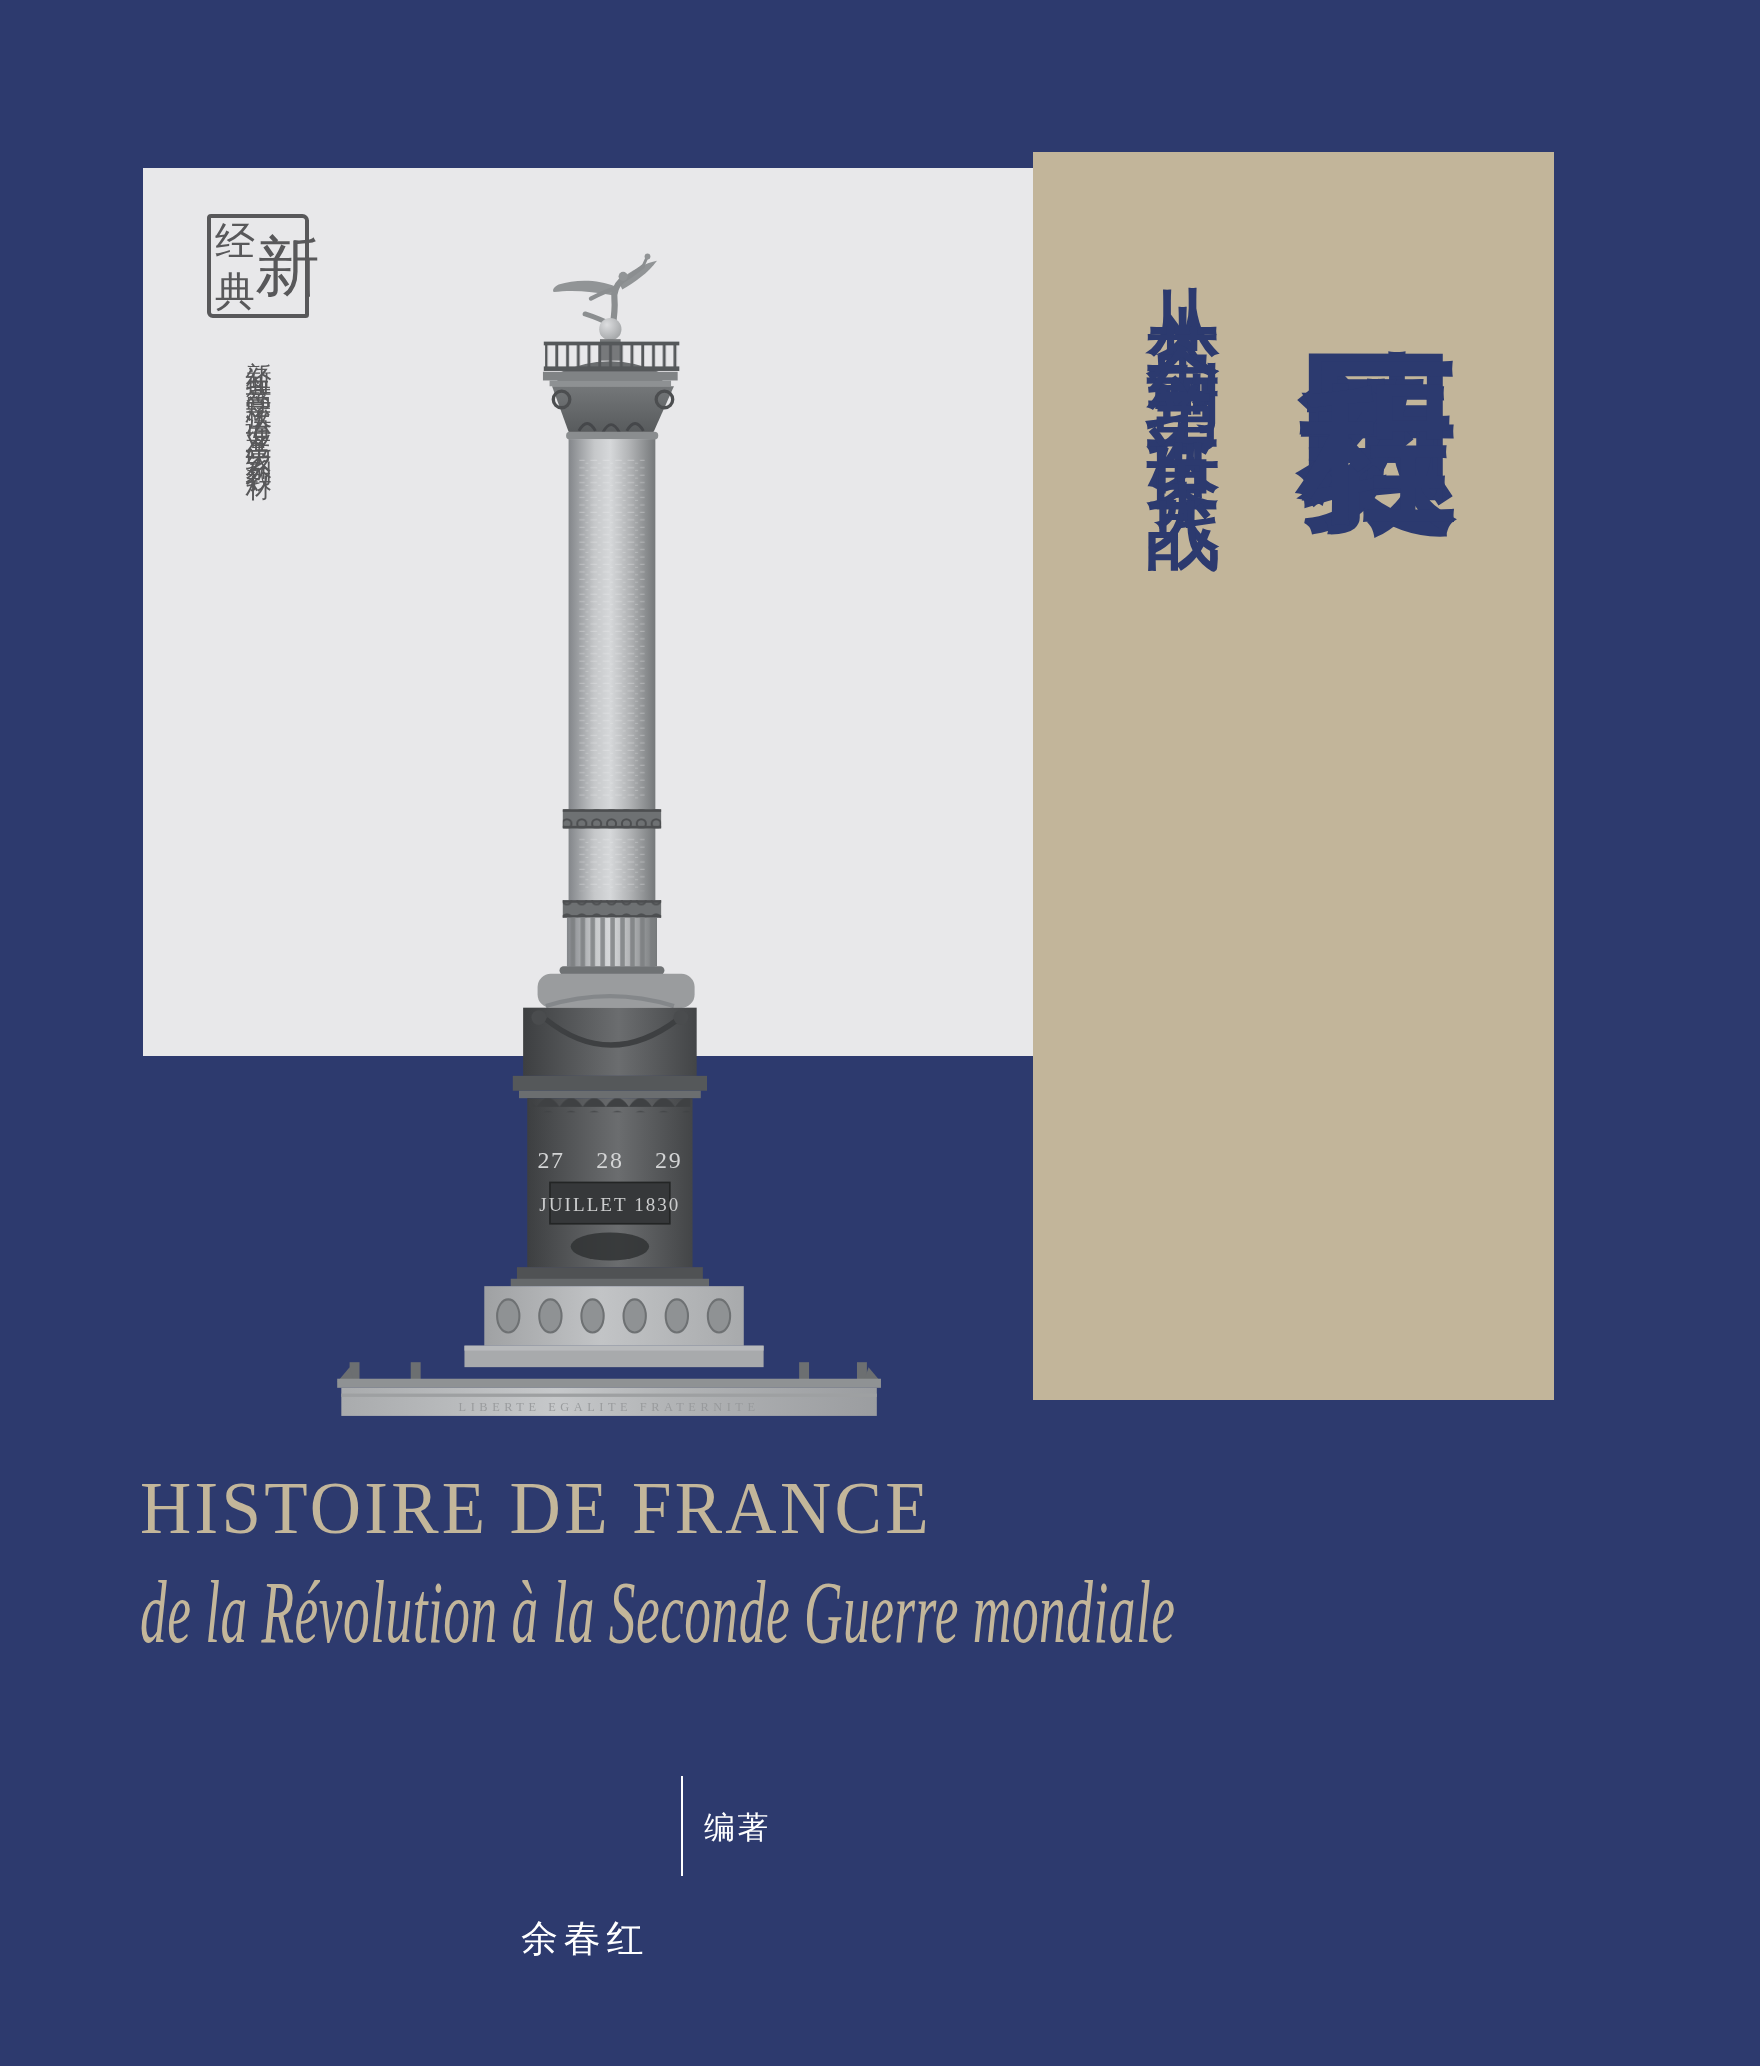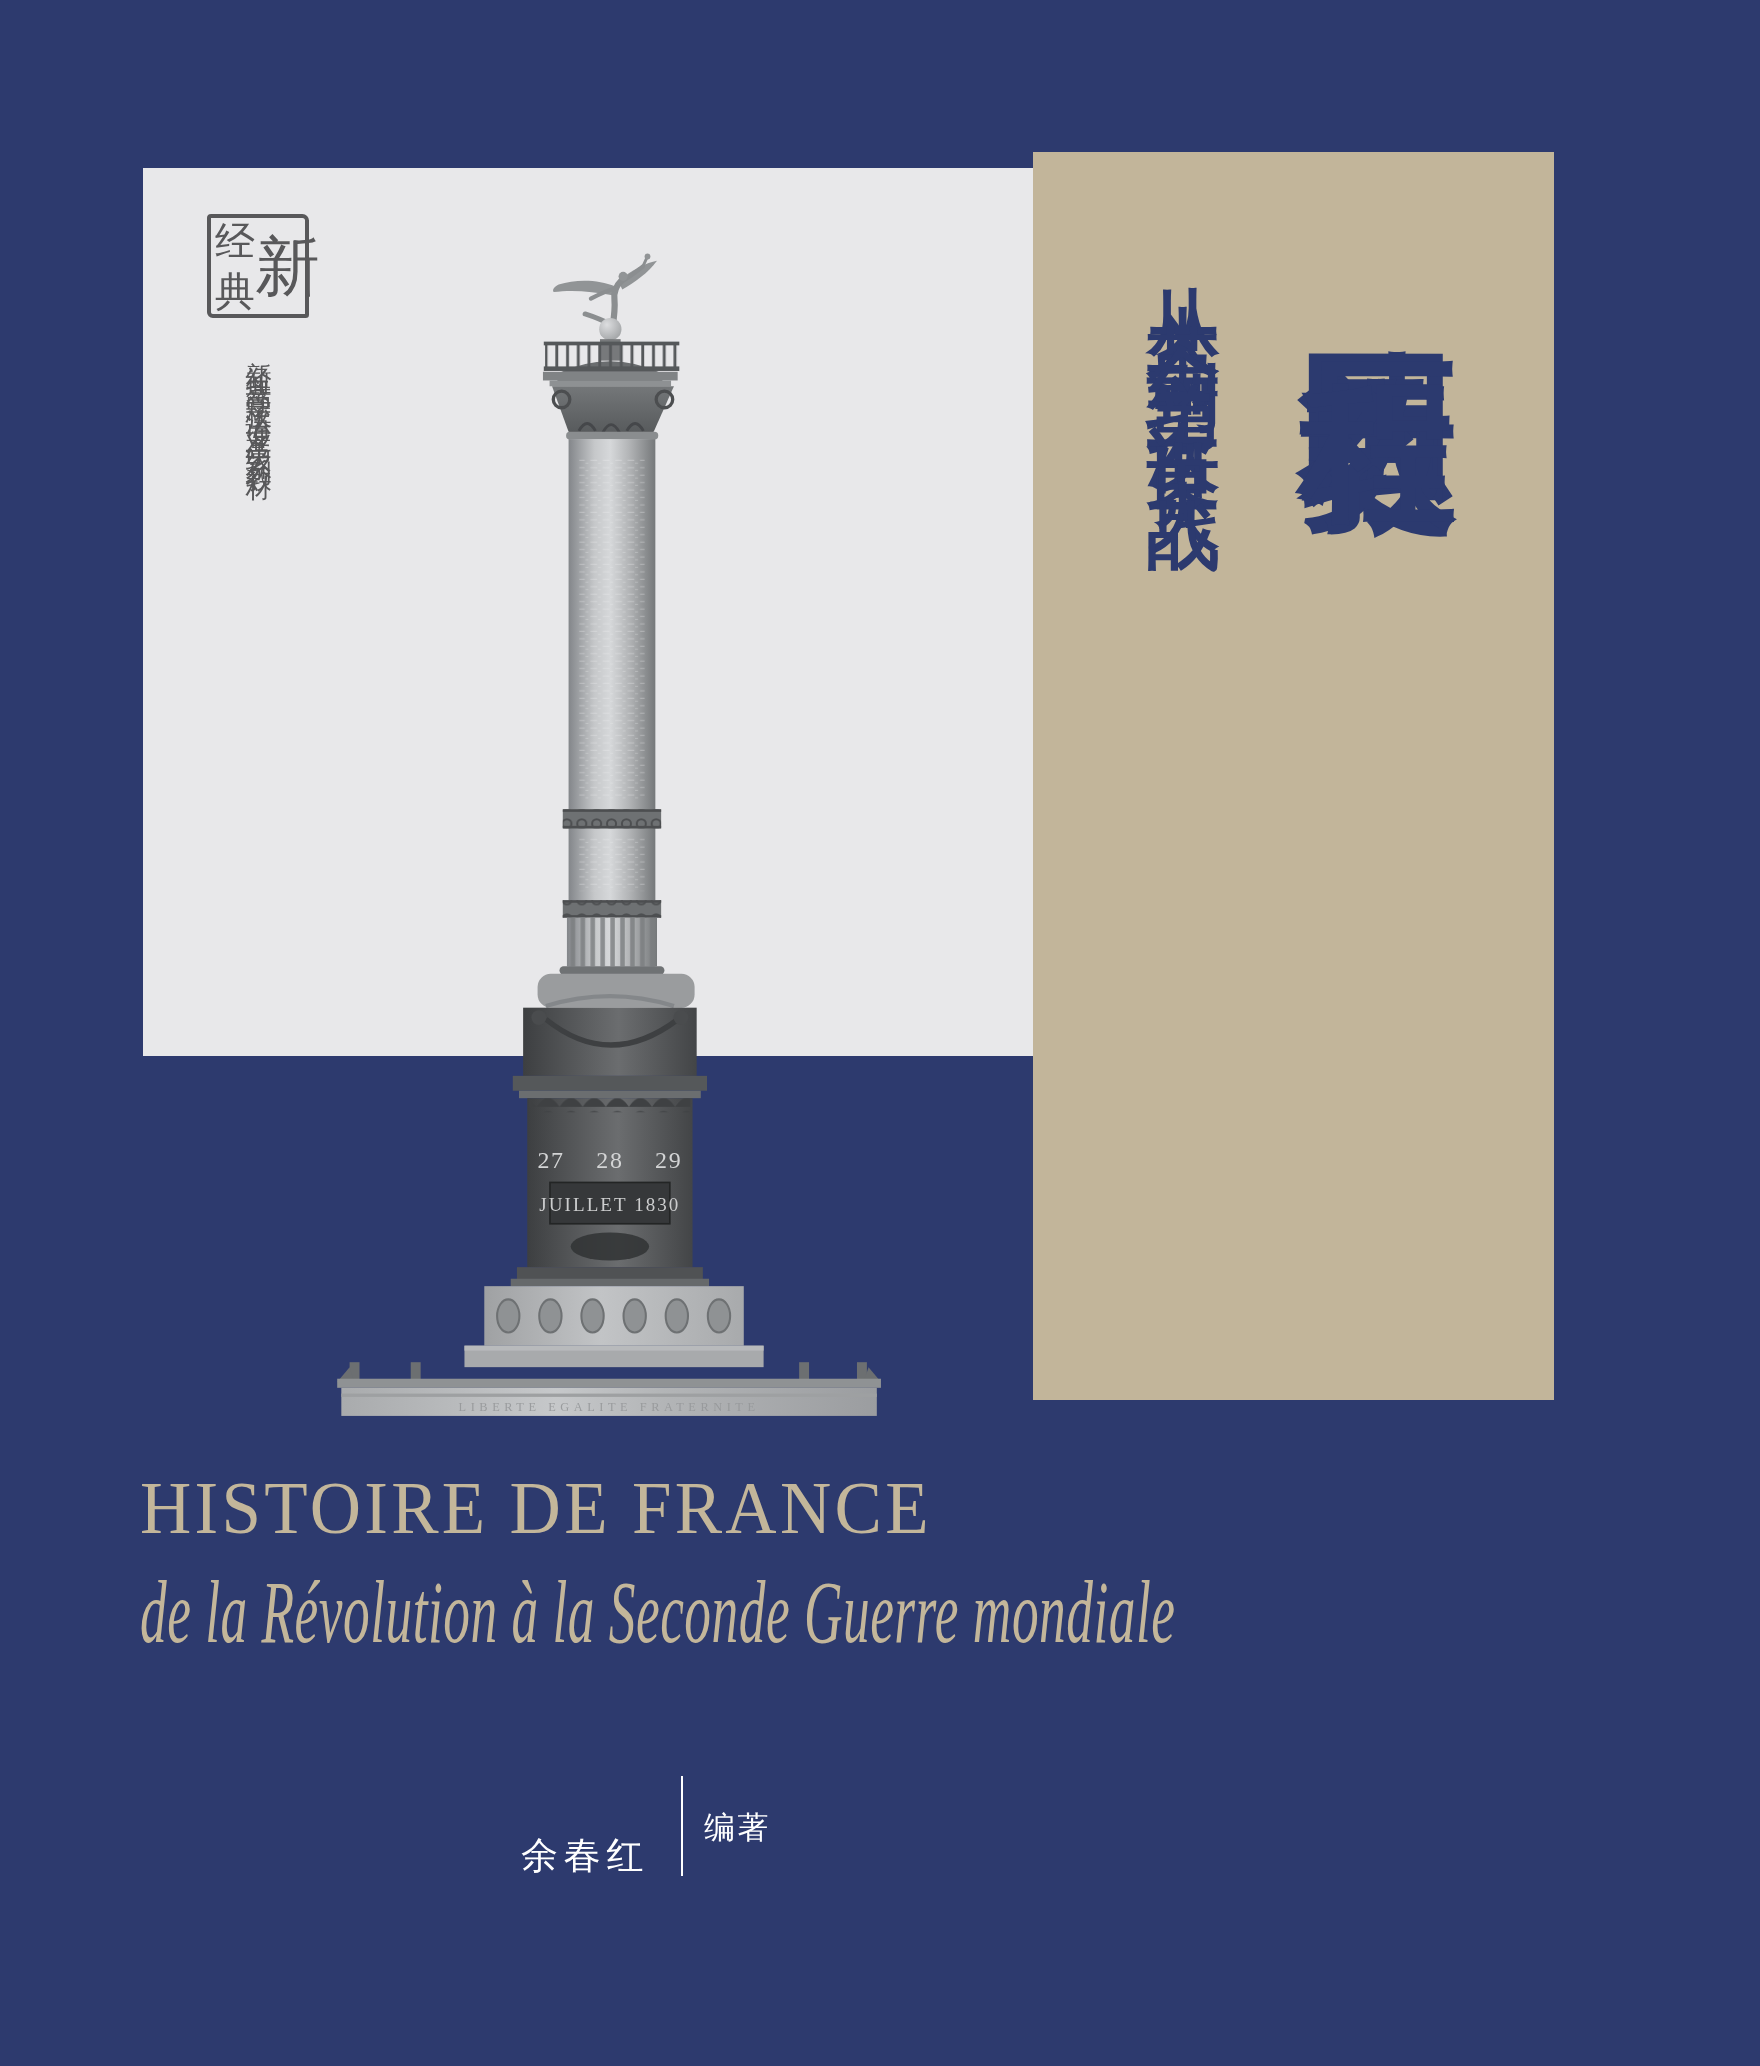--- a/index.html
+++ b/index.html
@@ -65,21 +65,21 @@
     font-size:89px; letter-spacing:0.8px; color:#c3b69a;
     transform:scale(0.60,1); transform-origin:left top;
   }
 
   .author-line1 {
     position:absolute; left:140px; top:1768px; white-space:nowrap;
     font-family:"Liberation Serif","DejaVu Serif",serif;
     font-size:37px; letter-spacing:0.8px; color:#ffffff;
   }
   .author-line2 {
-    position:absolute; left:521px; top:1831px; white-space:nowrap;
+    position:absolute; left:521px; top:1914px; white-space:nowrap;
     font-family:"Liberation Serif","DejaVu Serif",serif;
     font-size:37px; letter-spacing:5.8px; color:#ffffff;
   }
   .author-divider {
     position:absolute; left:681px; top:1776px; width:2.1px; height:100px; background:#ffffff;
   }
   .author-role {
     position:absolute; left:704px; top:1807px; white-space:nowrap;
     font-family:"Liberation Serif","DejaVu Serif",serif;
     font-size:31px; letter-spacing:2.5px; color:#ffffff;

